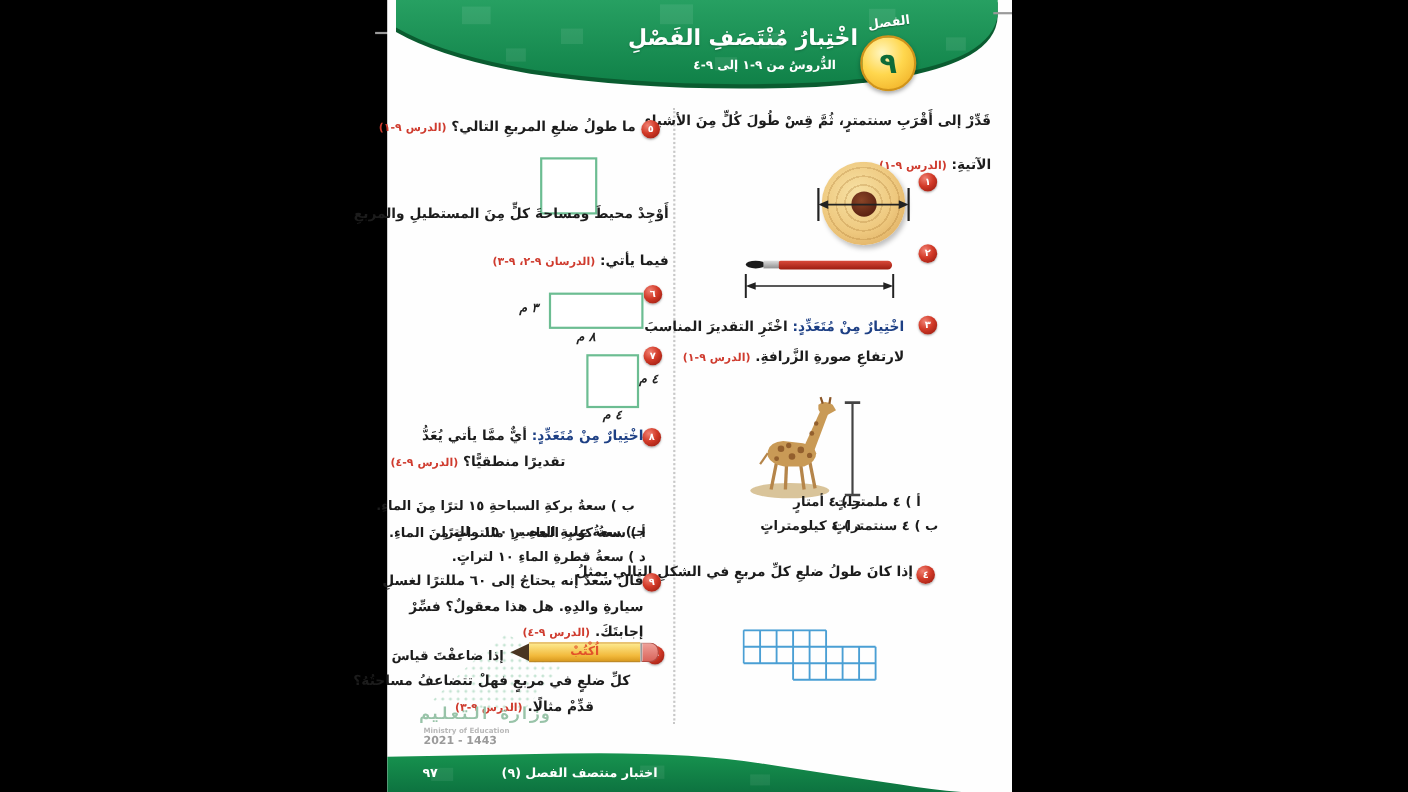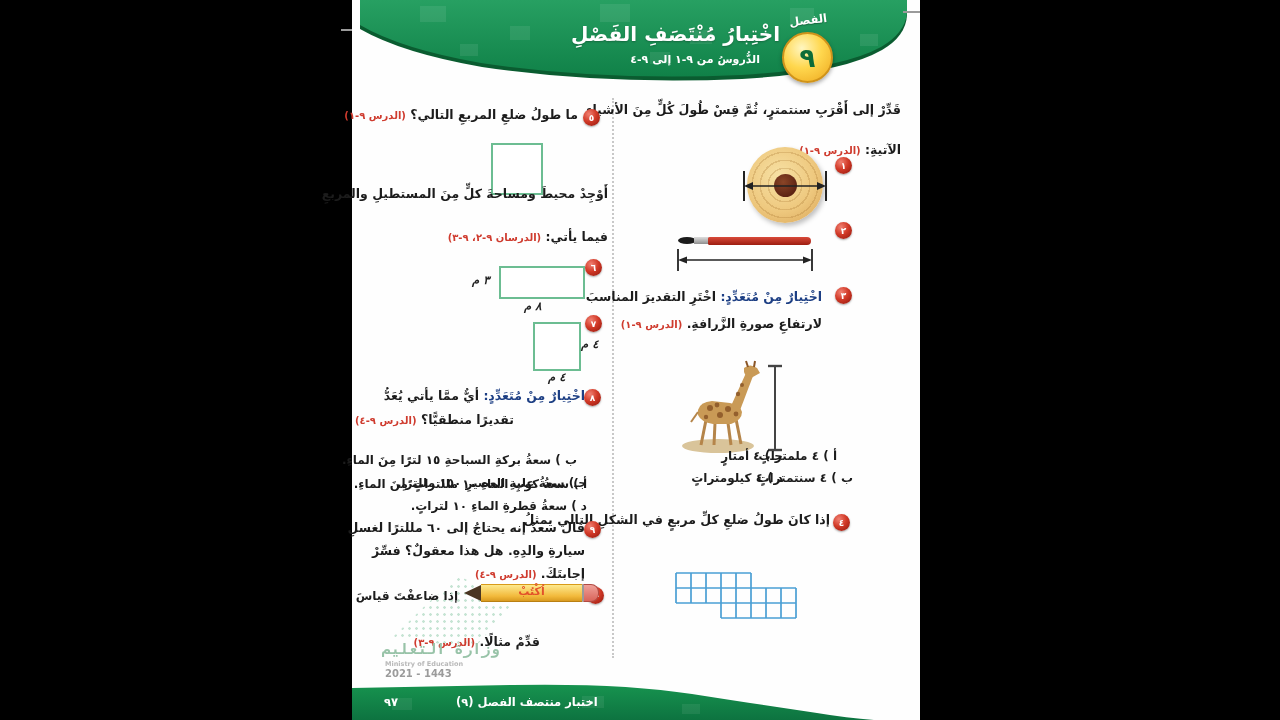--- a/index.html
+++ b/index.html
@@ -313,20 +313,21 @@
     <span>١٠</span>
   </div>
   <div id="pencil" class="abs" style="left:112px;top:584px;">
     <div class="tip"></div>
     <div class="body">
       <span>اُكْتُبْ</span>
     </div>
     <div class="eraser"></div>
   </div>
   <div class="abs txt" style="right:462px;top:588px;font-size:12px;">إذا ضاعفْتَ قياسَ</div>
+  <div class="abs txt" style="right:347px;top:611px;">كلِّ ضلعٍ في مربعٍ فهلْ تتضاعفُ مساحتُهُ؟</div>
   <div class="abs txt" style="right:380px;top:634px;">
     <span>قدِّمْ مثالًا.</span>
     <span class="ref">(الدرس ٩-٣)</span>
   </div>
 
   <div class="abs wm-ar" style="left:30px;top:640px;font-family:Liberation Mono, monospace;">وزارة التعليم</div>
   <div class="abs wm-en" style="left:33px;top:660px;">Ministry of Education</div>
   <div class="abs wm-years" style="left:33px;top:668px;">2021 - 1443</div>
 
   <svg class="abs" style="left:0;top:678px;" width="522" height="42" viewBox="0 0 522 42">

